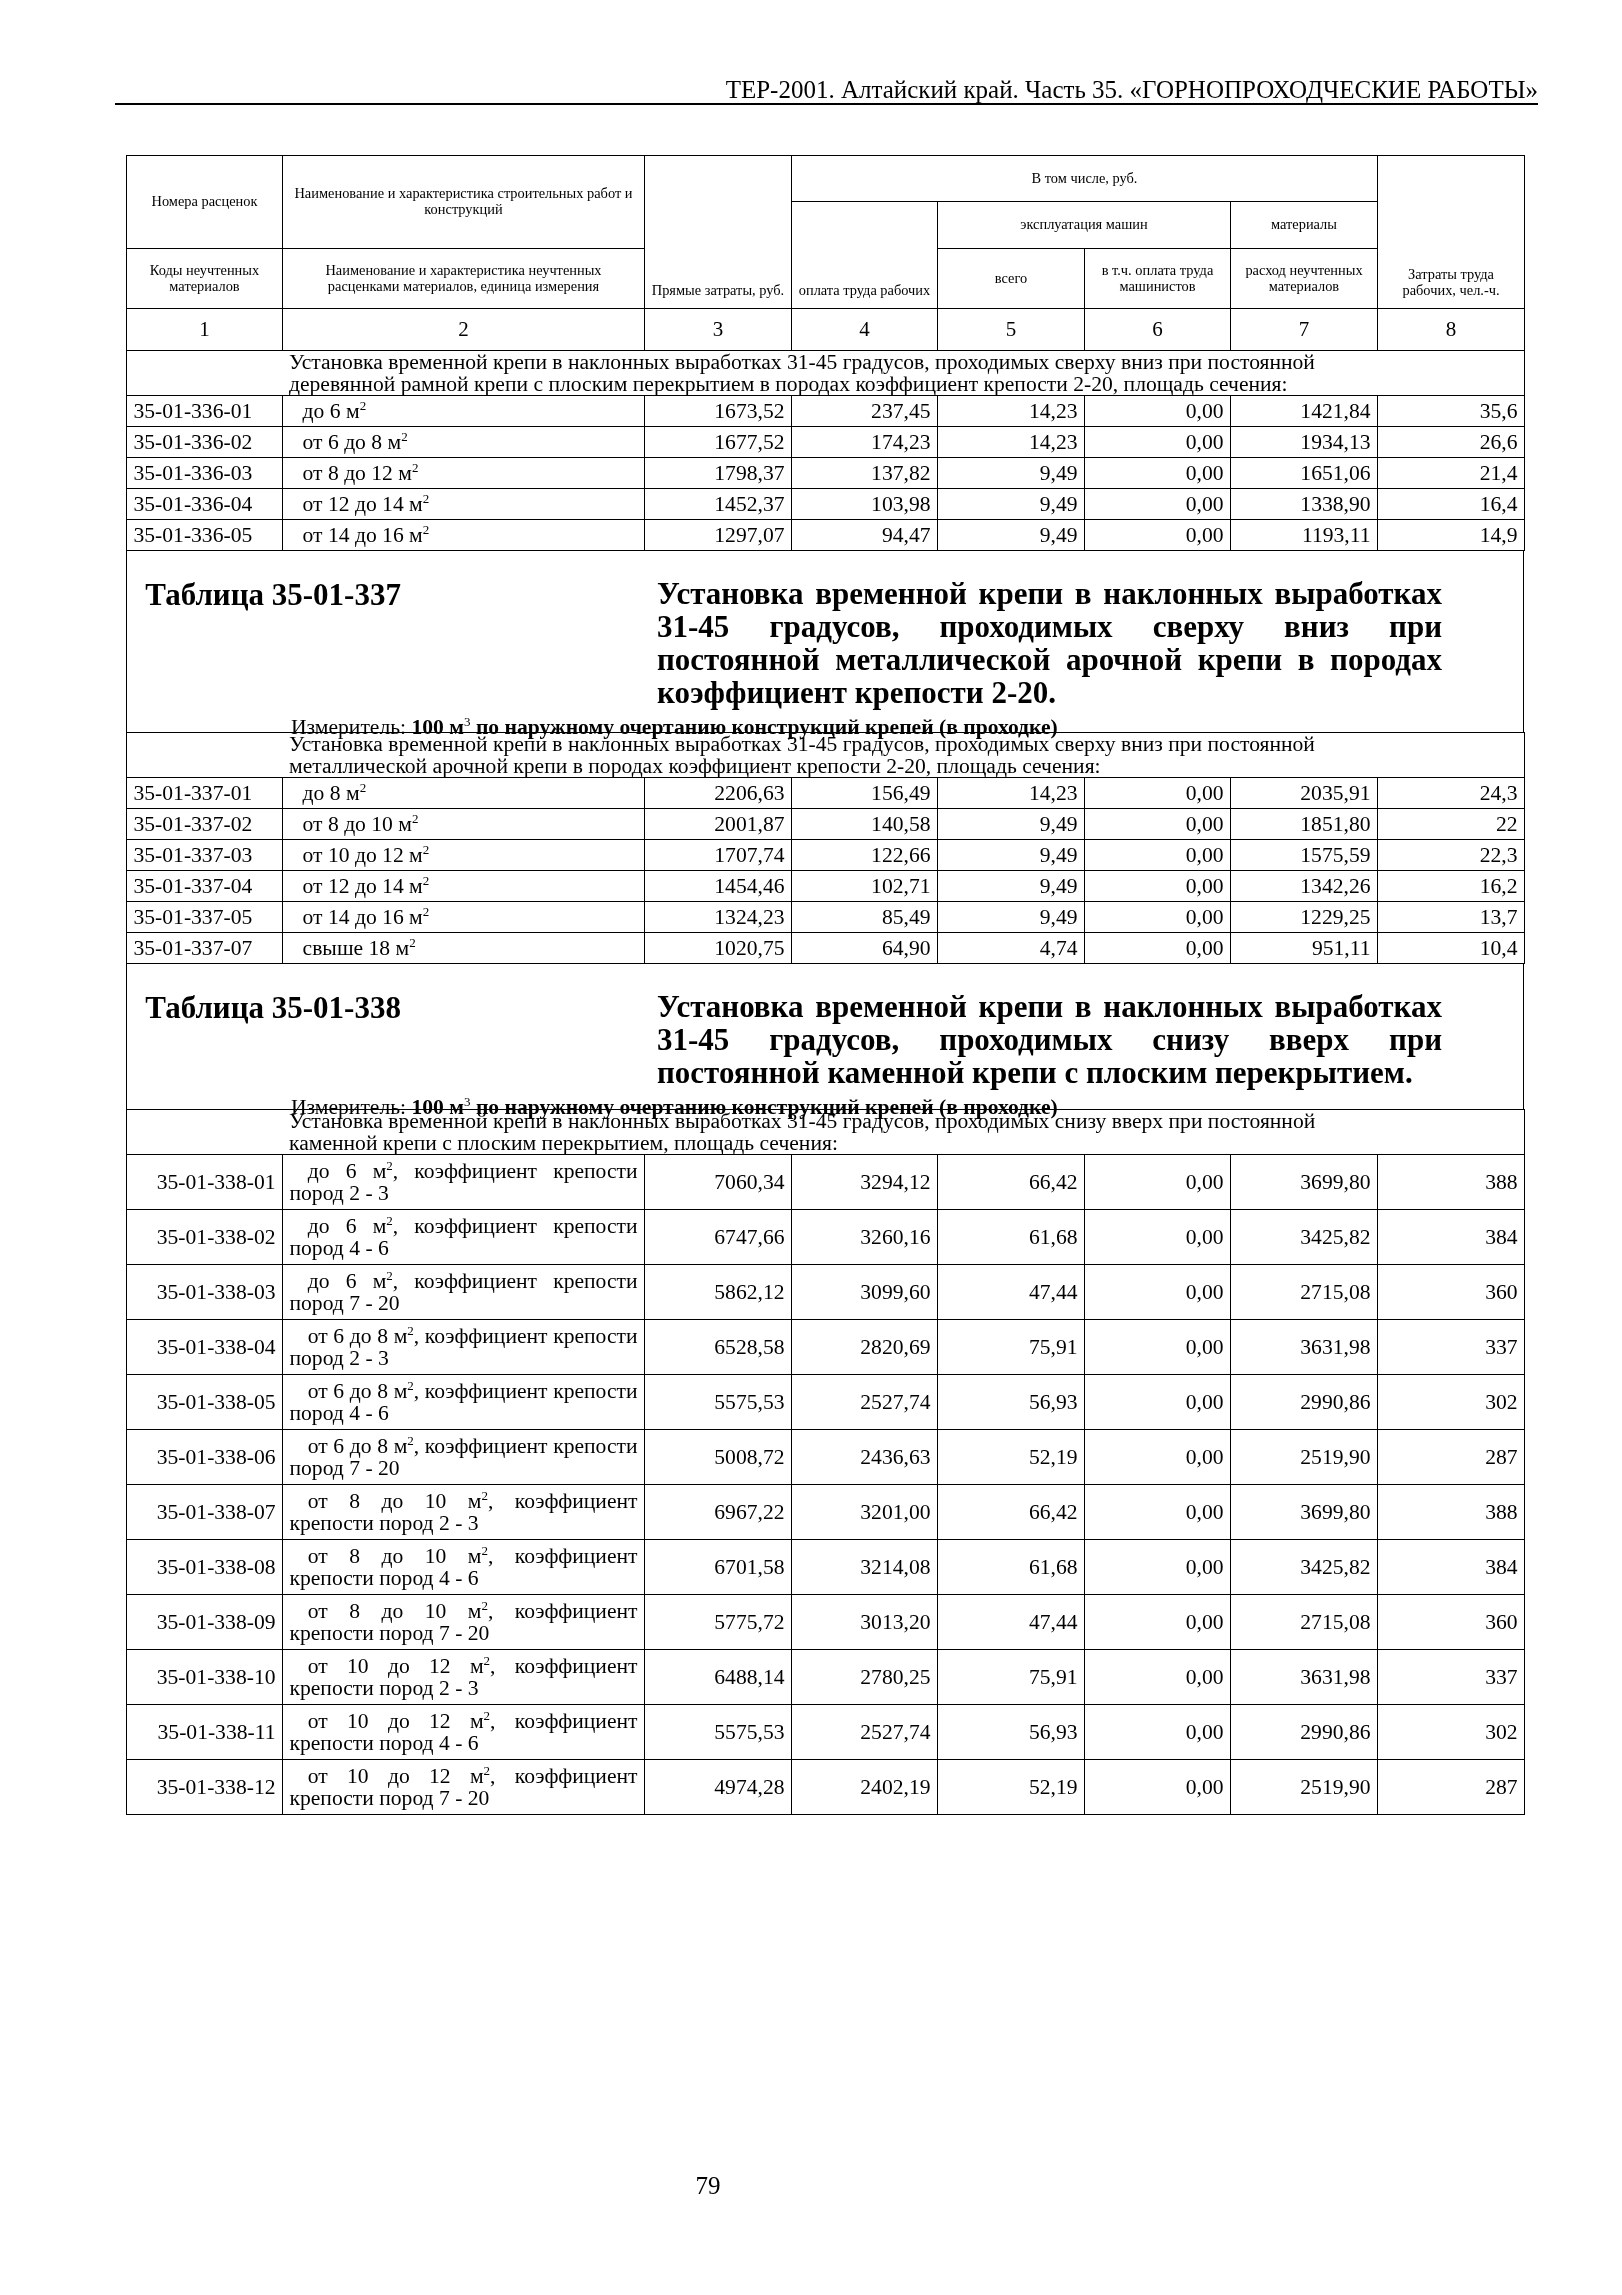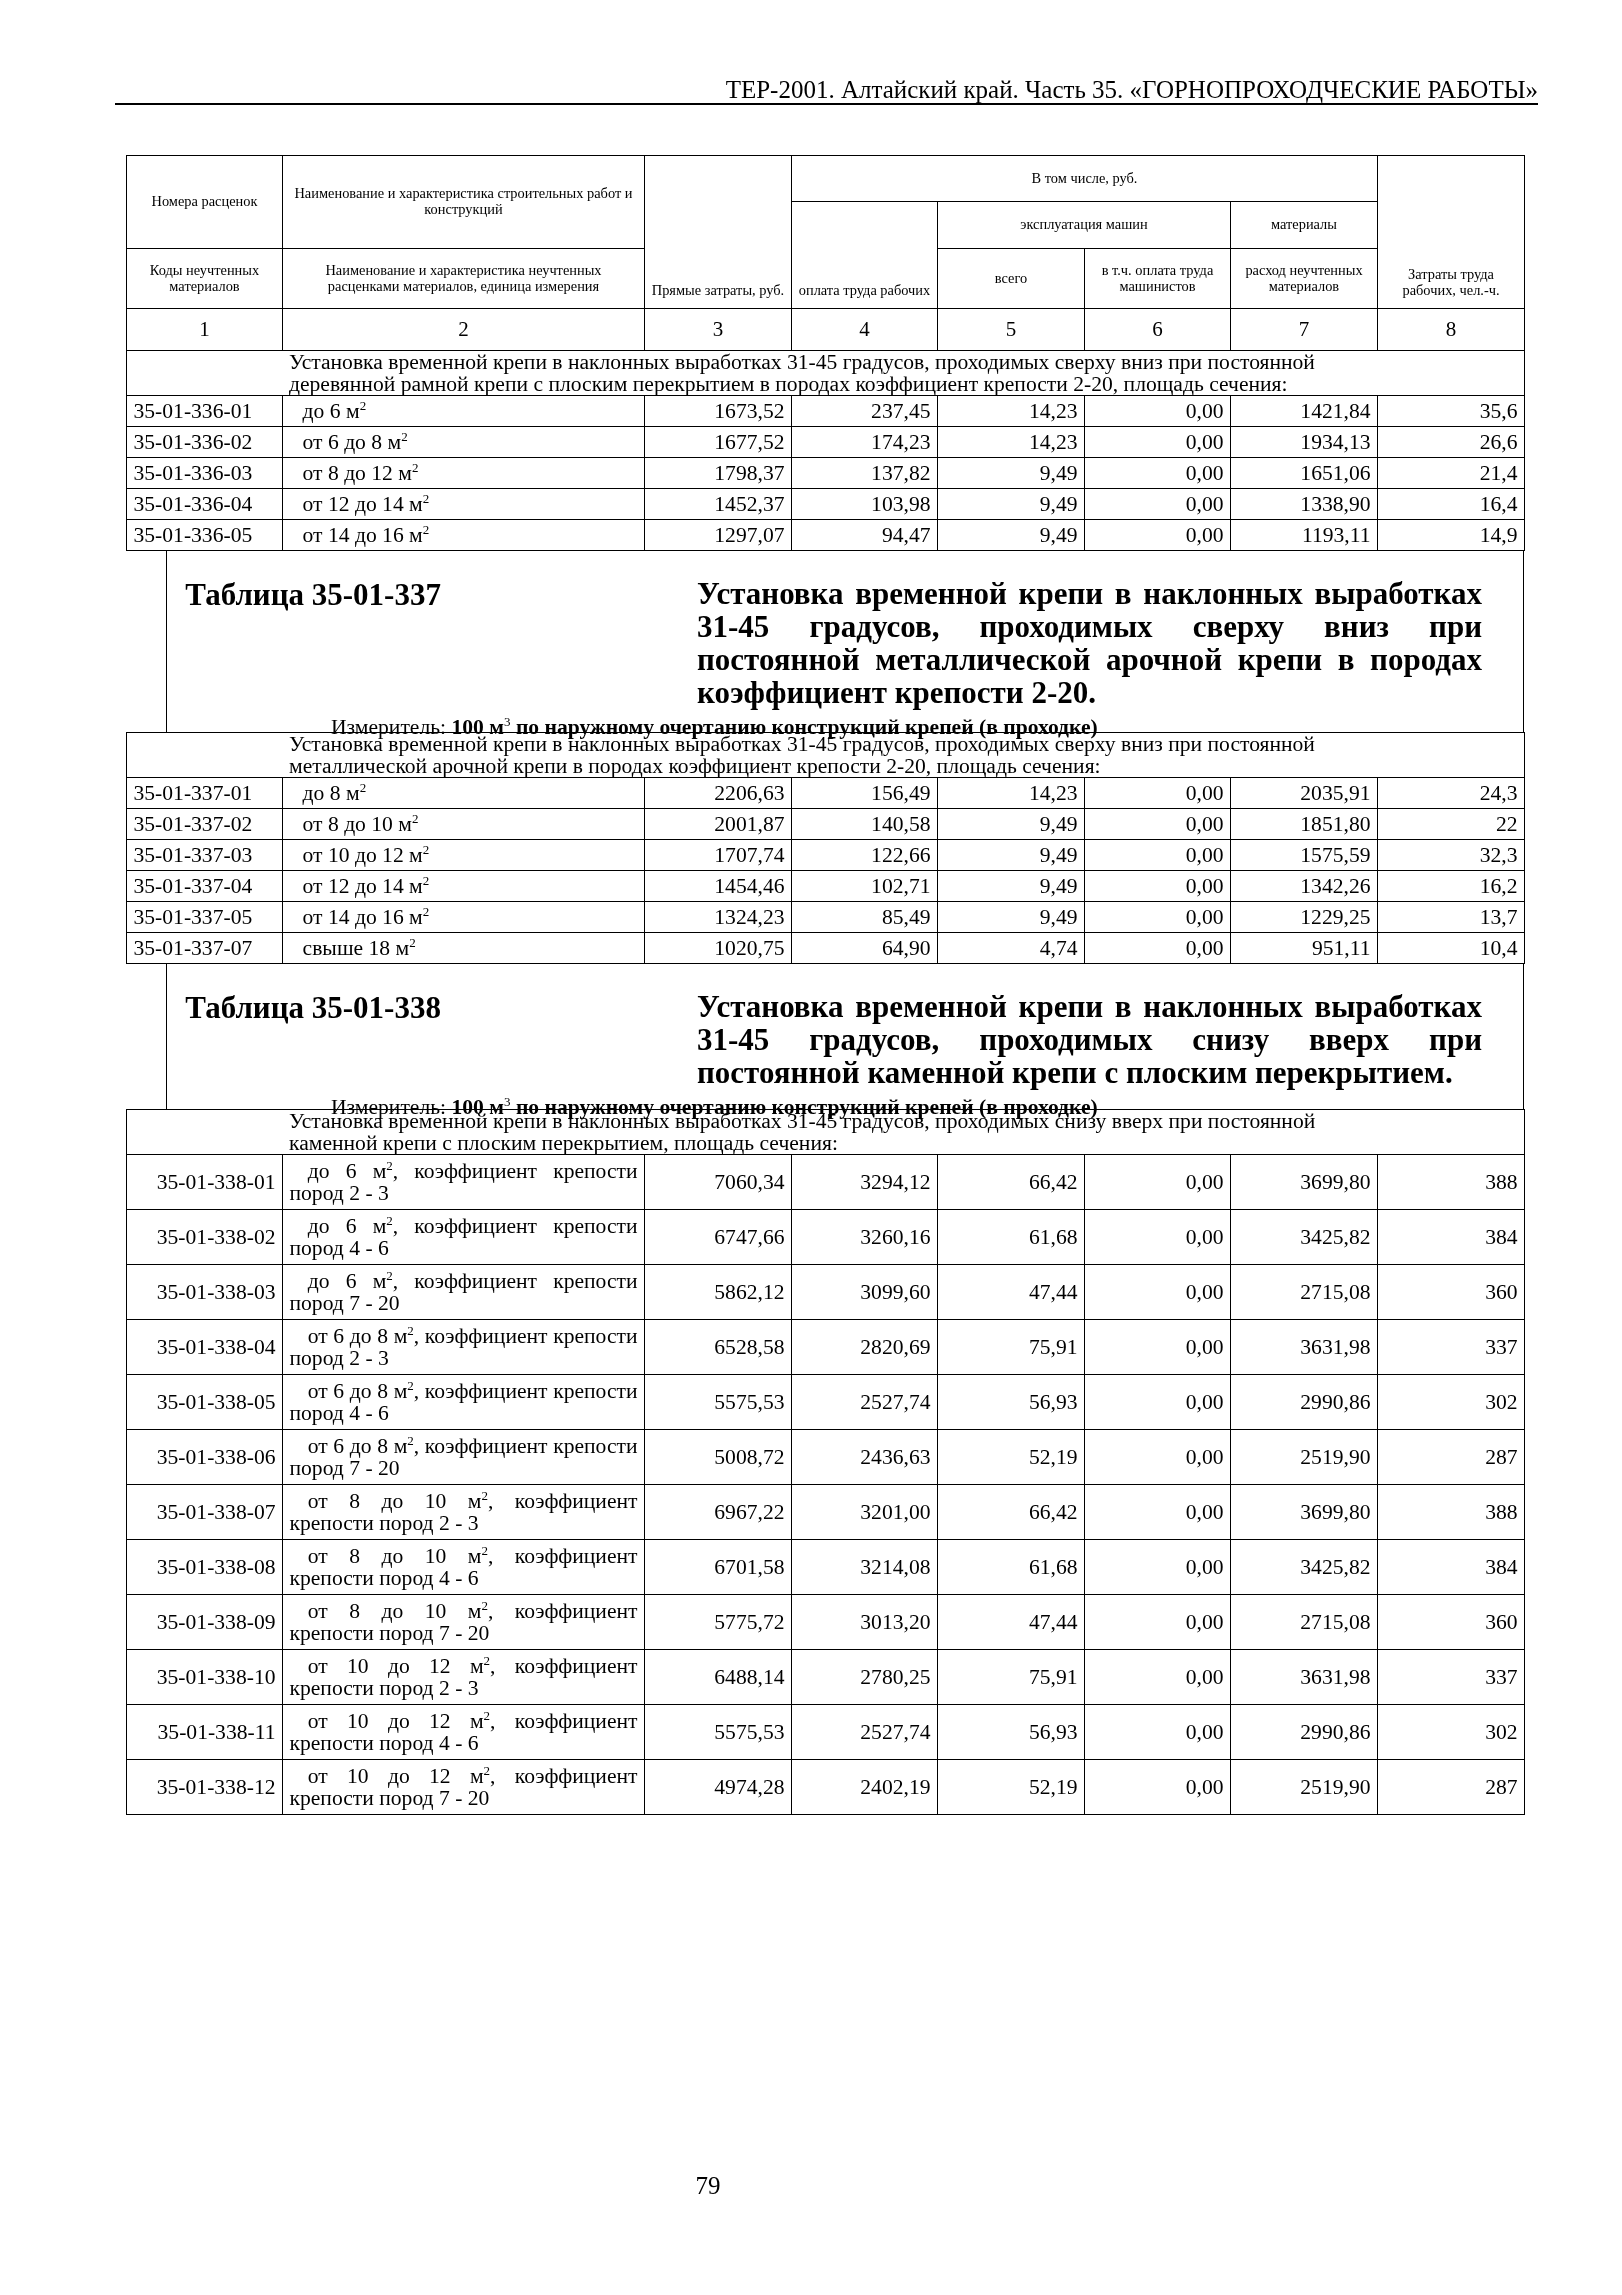--- a/index.html
+++ b/index.html
@@ -16,21 +16,21 @@
   .row td { font-size:21.6px; height:30px; line-height:26px; border-top:2.6px solid #000; border-bottom:2.6px solid #000; }
   .row td.num { text-align:right; }
   .row td.code { text-align:left; padding-left:6.5px; }
   .row td.name { text-align:left; padding-left:19.6px; }
   .row2 td { font-size:21.6px; height:54px; line-height:22px; border-top:2.6px solid #000; border-bottom:2.6px solid #000; }
   .row2 td.name { text-align:justify; padding-left:6.5px; line-height:22px; }
   .row2 td.num { text-align:right; }
   .row2 td.code { text-align:right;margin-left:26px; }
   .name .indent { display:inline-block; width:18.3px; }
   sup { font-size:13px; line-height:0; vertical-align:super; }
-  .tbl-caption { border-left:1.3px solid #000; border-right:1.3px solid #000; position:relative;margin-left:40px; }
+  .tbl-caption { border-left:1.3px solid #000; border-right:1.3px solid #000; position:relative; }
   .tbl-caption .tbl-no { position:absolute; left:18.3px; top:26px; font-weight:bold; font-size:31px; }
   .tbl-caption .tbl-title { margin-left:530px; width:785px; padding-top:26px; font-weight:bold; font-size:31px; line-height:33px; text-align:justify; }
   .tbl-caption .tbl-unit { margin-left:164px; font-size:21.6px; line-height:26px; padding:5.2px 0 3.9px 0; }
   .tbl-caption .tbl-unit b { font-weight:bold; }
   .page-number { position:absolute; left:0; width:1416px; top:2172px; text-align:center; font-size:25px; }
 </style>
 </head>
 <body>
 
 <div class="running-head">ТЕР-2001. Алтайский край. Часть 35. «ГОРНОПРОХОДЧЕСКИЕ РАБОТЫ»</div>
@@ -184,21 +184,21 @@
           <td class="num thin">22</td>
         </tr>
         <tr class="row">
           <td class="code thin">35-01-337-03</td>
           <td class="name thin"><span>от 10 до 12 м</span><sup>2</sup></td>
           <td class="num thin">1707,74</td>
           <td class="num thin">122,66</td>
           <td class="num thin">9,49</td>
           <td class="num thin">0,00</td>
           <td class="num thin">1575,59</td>
-          <td class="num thin">32,3</td>
+          <td class="num thin">22,3</td>
         </tr>
         <tr class="row">
           <td class="code thin">35-01-337-04</td>
           <td class="name thin"><span>от 12 до 14 м</span><sup>2</sup></td>
           <td class="num thin">1454,46</td>
           <td class="num thin">102,71</td>
           <td class="num thin">9,49</td>
           <td class="num thin">0,00</td>
           <td class="num thin">1342,26</td>
           <td class="num thin">16,2</td>

